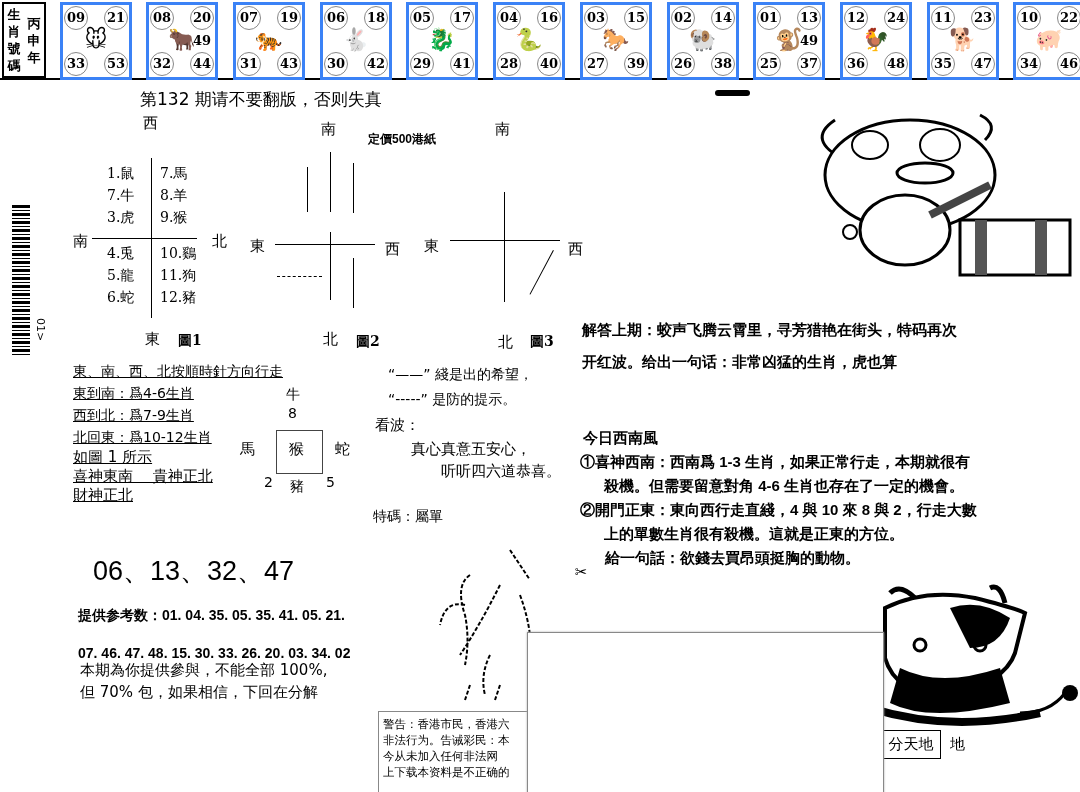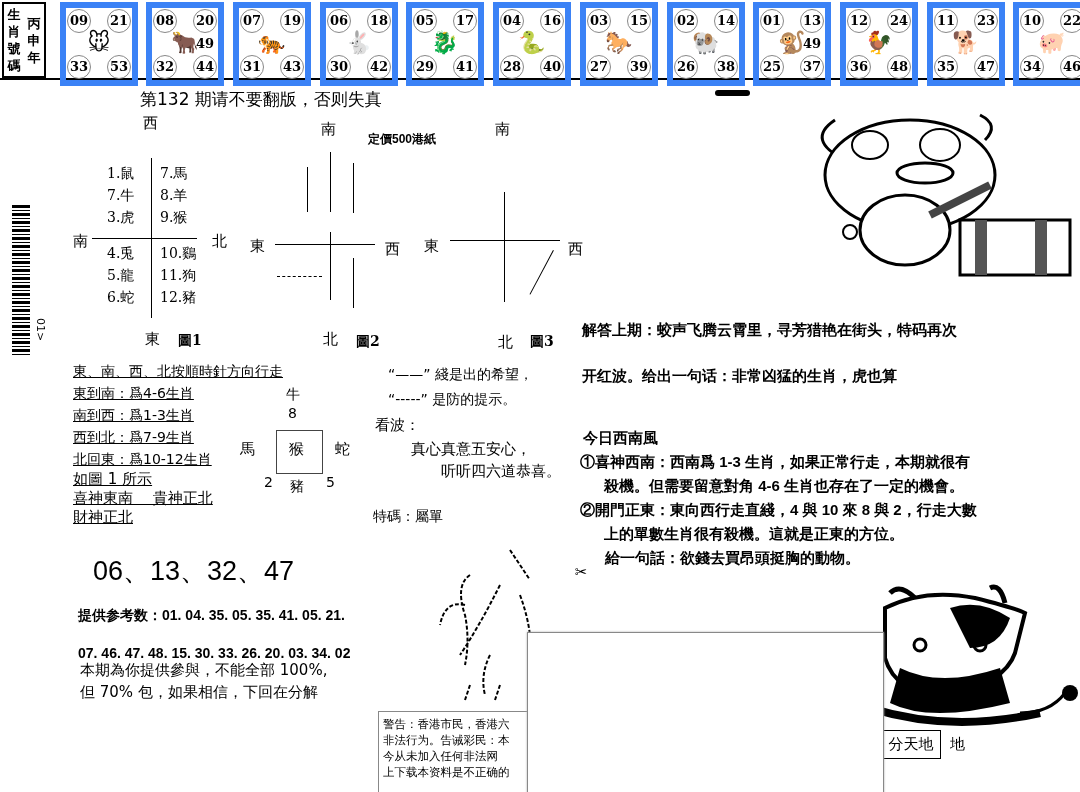--- a/index.html
+++ b/index.html
@@ -3,21 +3,21 @@
 <meta charset="utf-8">
 <style>
   html, body { margin:0; padding:0; background:#fff; }
   body { width:1080px; height:792px; position:relative; overflow:hidden;
          font-family:"DejaVu Sans","Liberation Sans",sans-serif; color:#000; }
   .abs { position:absolute; }
   
   .zodiac-strip { position:absolute; left:0; top:0; width:1080px; height:78px; border-bottom:2px solid #000; }
   .zlabel { position:absolute; left:2px; top:2px; width:40px; height:72px; border:2px solid #000; font-family:"DejaVu Serif",serif; font-weight:bold; font-size:13px; line-height:17px; display:flex; flex-direction:row; }
   .zlabel .col { width:20px; text-align:center; display:flex; flex-direction:column; justify-content:center; }
-  .zcell { position:absolute; top:2px; width:66px; height:72px; border:6px solid #3b82f6; }
+  .zcell { position:absolute; top:2px; width:66px; height:72px; border:3px solid #3b82f6; }
   .znum { position:absolute; width:22px; height:22px; border:1px solid #888; border-radius:50%; font-family:"DejaVu Serif",serif; font-weight:bold; font-size:13px; line-height:22px; text-align:center; }
   .znum.tl { left:1px; top:1px; } .znum.tr { right:1px; top:1px; }
   .znum.bl { left:1px; bottom:1px; } .znum.br { right:1px; bottom:1px; }
   .znum.mr { right:1px; top:24px; border-color:transparent; }
   .zicon { position:absolute; left:18px; top:22px; width:30px; height:26px; font-size:22px; line-height:26px; text-align:center; }
   .sans-bold { font-family:"Liberation Sans",sans-serif; font-weight:bold; }
   .line { position:absolute; background:#000; }
   .dir { position:absolute; font-size:15px; font-family:"DejaVu Serif",serif; }
   .zod-list { position:absolute; font-family:"DejaVu Serif",serif; font-size:14px; line-height:22px; }
   .txt { position:absolute; white-space:nowrap; }
@@ -188,21 +188,20 @@
   <div class="abs" style="left:540px;top:250px;width:1px;height:50px;background:#000;transform:rotate(28deg);transform-origin:top left;left:553px;"></div>
   <div class="dir" style="left:424px;top:237px;">東</div>
   <div class="dir" style="left:568px;top:240px;">西</div>
   <div class="dir" style="left:498px;top:333px;">北</div>
   <div class="dir" style="left:530px;top:333px;font-weight:bold;font-size:14px;">圖3</div>
 </div>
 
 <div style="position:absolute;left:73px;top:360px;font-size:14px;line-height:22px;text-decoration:underline;">
   <div>東、南、西、北按順時針方向行走</div>
   <div>東到南：爲4-6生肖</div>
-  <div>南到西：爲1-3生肖</div>
   <div>西到北：爲7-9生肖</div>
   <div>北回東：爲10-12生肖</div>
   <div style="font-size:15px;line-height:19px;">如圖 1 所示</div>
   <div style="font-size:15px;line-height:19px;white-space:pre;">喜神東南　 貴神正北</div>
   <div style="font-size:15px;line-height:19px;">財神正北</div>
 </div>
 
 <div>
   <div class="txt" style="left:286px;top:386px;font-size:14px;">牛</div>
   <div class="txt" style="left:288px;top:405px;font-size:14px;">8</div>
@@ -226,21 +225,21 @@
 <div class="txt sans-bold" style="left:78px;top:607px;font-size:14px;">提供参考数：01. 04. 35. 05. 35. 41. 05. 21.</div>
 <div class="txt sans-bold" style="left:78px;top:645px;font-size:14px;">07. 46. 47. 48. 15. 30. 33. 26. 20. 03. 34. 02</div>
 <div class="txt" style="left:80px;top:661px;font-size:15px;">本期為你提供參與，不能全部 100%,</div>
 <div class="txt" style="left:80px;top:683px;font-size:15px;">但 70% 包，如果相信，下回在分解</div>
 
 <svg class="abs" style="left:430px;top:545px;" width="110" height="160">
   <path d="M40 30 q-15 10 -5 40 q5 25 0 50 M35 60 q-20 -5 -25 20 M80 5 l20 30 M70 40 q-20 40 -40 70 M60 110 q-10 20 -5 40 M40 140 l-5 15 M70 140 l-5 15 M90 50 q15 40 10 80" fill="none" stroke="#000" stroke-width="2" stroke-dasharray="4 2"></path>
 </svg>
 
 <div class="txt sans-bold" style="left:582px;top:321px;font-size:15px;">解答上期：蛟声飞腾云霄里，寻芳猎艳在街头，特码再次</div>
-<div class="txt sans-bold" style="left:582px;top:353px;font-size:15px;margin-top:14px;">开红波。给出一句话：非常凶猛的生肖，虎也算</div>
+<div class="txt sans-bold" style="left:582px;top:353px;font-size:15px;">开红波。给出一句话：非常凶猛的生肖，虎也算</div>
 
 <div style="position:absolute;left:583px;top:426px;font-size:15px;line-height:24px;font-family:'Liberation Sans',sans-serif;font-weight:bold;">
   <div>今日西南風</div>
   <div style="margin-left:-3px;">①喜神西南：西南爲 1-3 生肖，如果正常行走，本期就很有</div>
   <div style="padding-left:21px;">殺機。但需要留意對角 4-6 生肖也存在了一定的機會。</div>
   <div style="margin-left:-3px;">②開門正東：東向西行走直綫，4 與 10 來 8 與 2，行走大數</div>
   <div style="padding-left:21px;">上的單數生肖很有殺機。這就是正東的方位。</div>
   <div style="padding-left:22px;">給一句話：欲錢去買昂頭挺胸的動物。</div>
 </div>
 <div class="txt" style="left:575px;top:563px;font-size:15px;">✂</div>

